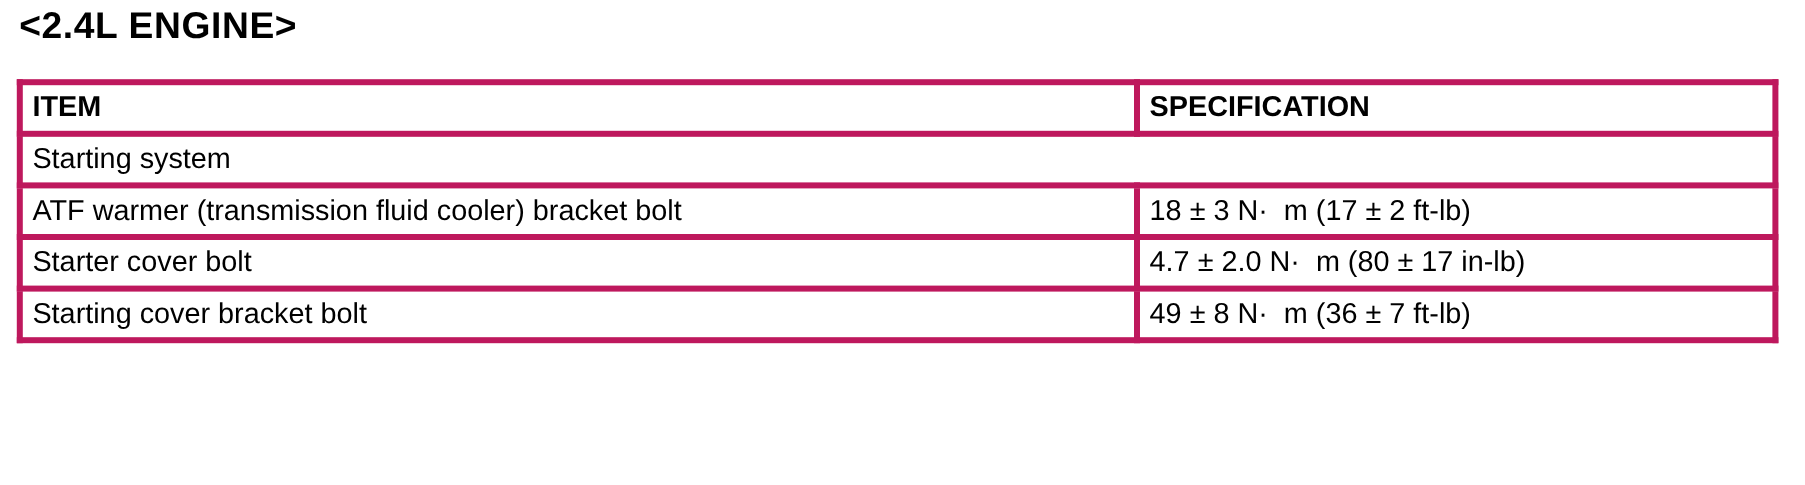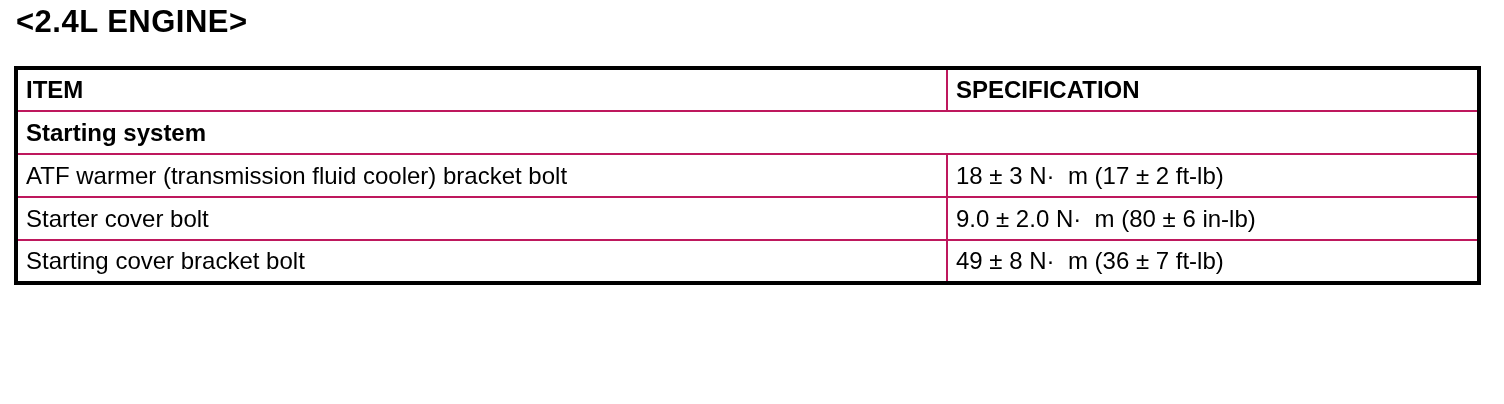--- a/index.html
+++ b/index.html
@@ -35,32 +35,32 @@
     top: 66px;
     width: 1463px;
     border-collapse: collapse;
     table-layout: fixed;
     border: 4px solid #000000;
   }
   table.spec-table col.col-item { width: 931px; }
   table.spec-table col.col-spec { width: 532px; }
   table.spec-table th,
   table.spec-table td {
-    border: 2px solid #be185d;
+    border: 5px solid #be185d;
     height: 43px;
     padding: 2px 8px;
     font-size: 24px;
     line-height: 1.15;
     text-align: left;
     vertical-align: middle;
     white-space: pre-wrap;
     overflow: hidden;
   }
   table.spec-table th { font-weight: bold; }
-  table.spec-table td.section-cell { font-weight: bold; }
+  table.spec-table td.section-cell { font-weight: normal; }
 </style>
 </head>
 <body>
 
 <div class="page">
 
   <h1 class="title">&lt;2.4L ENGINE&gt;</h1>
 
   <table class="spec-table">
     <colgroup>
@@ -79,21 +79,21 @@
       </tr>
 
       <tr>
         <td>ATF warmer (transmission fluid cooler) bracket bolt</td>
         <td>18 ± 3 N·  m (17 ± 2 ft-lb)</td>
       </tr>
 
 
       <tr>
         <td>Starter cover bolt</td>
-        <td>9.0 ± 2.0 N·  m (80 ± 6 in-lb)</td>
+        <td>4.7 ± 2.0 N·  m (80 ± 17 in-lb)</td>
       </tr>
 
       <tr>
         <td>Starting cover bracket bolt</td>
         <td>49 ± 8 N·  m (36 ± 7 ft-lb)</td>
       </tr>
 
     </tbody>
   </table>
 

